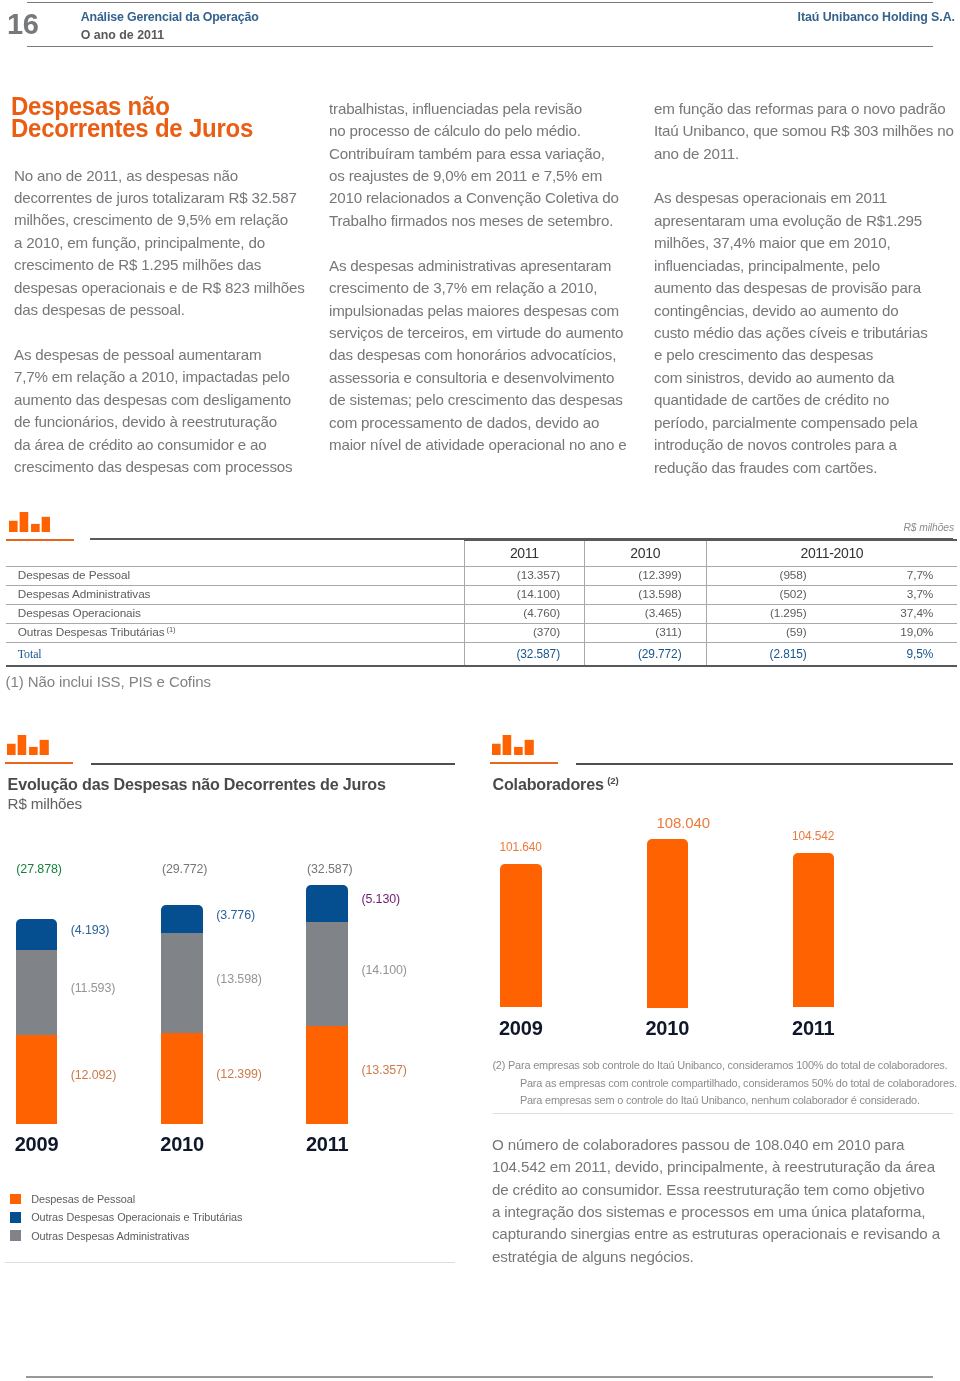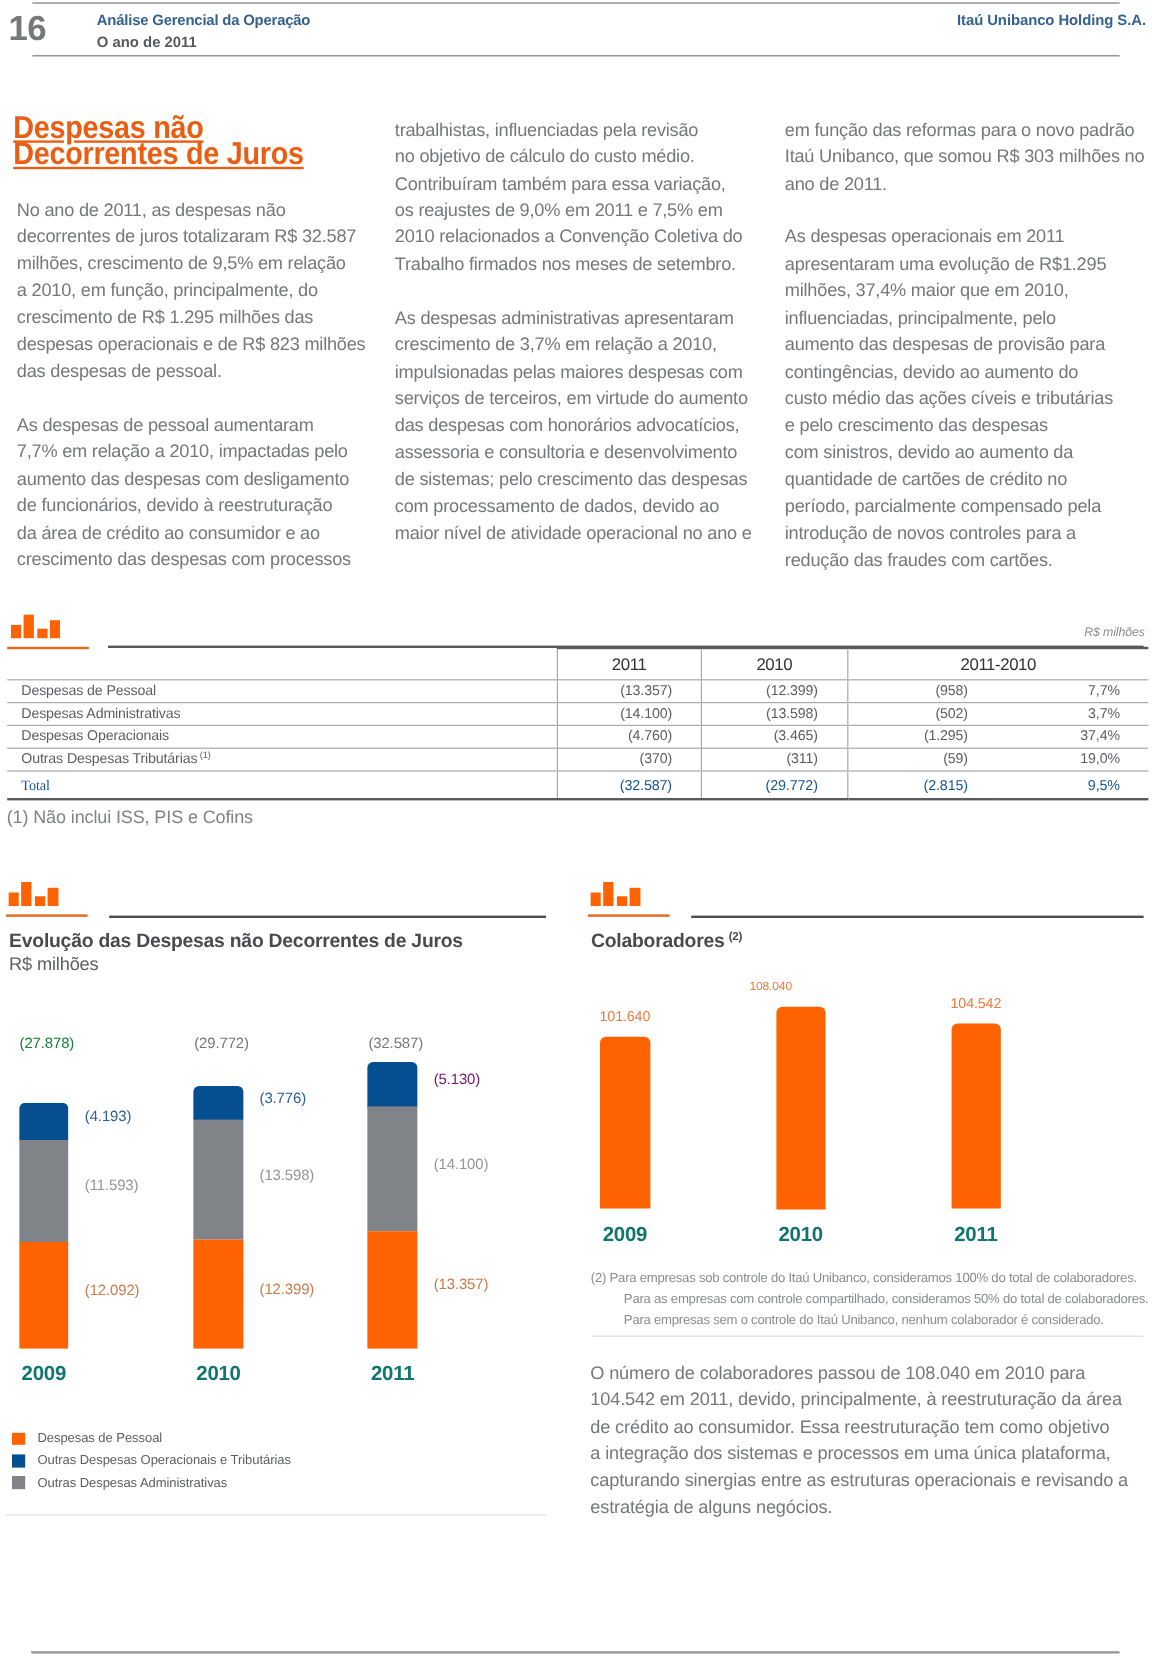--- a/index.html
+++ b/index.html
@@ -8,21 +8,21 @@
   .abs{position:absolute;}
   
   #hdr-rule-top{left:27px;top:2px;width:906px;height:1px;background:#7b7b7b;}
   #hdr-rule-bot{left:27px;top:46px;width:906px;height:1px;background:#7b7b7b;}
   #page-num{left:7px;top:8.4px;font-size:29px;font-weight:bold;color:#77787b;letter-spacing:-0.4px;}
   #hdr-title{left:80.7px;top:9.9px;font-size:12.4px;font-weight:bold;color:#35618f;letter-spacing:-0.16px;white-space:nowrap;}
   #hdr-sub{left:80.7px;top:27.8px;font-size:12.4px;font-weight:bold;color:#58595b;letter-spacing:0px;white-space:nowrap;}
   #hdr-company{left:797.5px;top:9.9px;font-size:12.4px;font-weight:bold;color:#35618f;letter-spacing:-0.06px;white-space:nowrap;}
 
   
-  #heading{left:11px;top:95.7px;font-size:26.5px;font-weight:bold;color:#ea5e14;line-height:21.9px;letter-spacing:-0.25px;text-decoration:underline;}
+  #heading{left:11px;top:95.7px;font-size:26.5px;font-weight:bold;color:#ea5e14;line-height:21.9px;letter-spacing:-0.25px;}
   #heading div{transform:scaleX(0.905);transform-origin:left center;white-space:nowrap;}
 
   
   .col{position:absolute;font-size:15.15px;color:#76777a;line-height:22.42px;letter-spacing:-0.12px;}
   .col p{margin:0;white-space:nowrap;}
   .col{letter-spacing:-0.18px;}
   .col .gap{height:22.42px;}
   #col1{left:14px;top:164.6px;width:305px;}
   #col2{left:329px;top:97.8px;width:325px;}
   #col3{left:654px;top:97.8px;width:310px;}
@@ -50,21 +50,21 @@
   .botline{border-bottom:2px solid #58595b;}
   .topheavy{border-top:2px solid #58595b;}
   .sup{font-size:7.6px;position:relative;top:-4px;line-height:0;}
   #tbl-foot{left:5.6px;top:673px;font-size:15px;color:#808285;letter-spacing:-0.1px;}
 
   
   .chart-title{position:absolute;font-size:16.1px;font-weight:bold;color:#4a4a4d;letter-spacing:-0.18px;white-space:nowrap;}
   .chart-sub{position:absolute;font-size:15.2px;color:#5f6063;letter-spacing:-0.15px;white-space:nowrap;}
   .bar{position:absolute;}
   .bar-seg{position:absolute;width:100%;}
-  .cat{position:absolute;font-size:17px;font-weight:bold;color:#0f766e;text-align:center;letter-spacing:-0.2px;line-height:17px;}
+  .cat{position:absolute;font-size:20px;font-weight:bold;color:#0f172a;text-align:center;letter-spacing:-0.2px;line-height:17px;}
   .vlabel{position:absolute;font-size:12.45px;white-space:nowrap;line-height:15.6px;letter-spacing:-0.1px;}
   .legend{position:absolute;font-size:10.85px;color:#5c5d60;letter-spacing:-0.05px;}
   .legend .row{display:flex;align-items:center;height:18.1px;}
   .legend .sw{width:10.3px;height:10.3px;margin-right:10.6px;flex:none;}
   #legend-rule{left:5px;top:1261.5px;width:450px;height:1px;background:#dcdee0;}
 
   
   #fn2{position:absolute;left:492.4px;top:1057px;width:480px;white-space:nowrap;font-size:10.95px;color:#8a8c8e;line-height:17.56px;letter-spacing:-0.2px;}
   #fn2-rule{left:492.5px;top:1113px;width:460px;height:1px;background:#dcdee0;}
   #closing{position:absolute;left:491.9px;top:1133.7px;width:480px;white-space:nowrap;font-size:15.15px;color:#76777a;line-height:22.42px;letter-spacing:-0.12px;}
@@ -96,21 +96,21 @@
     <div class="gap"></div>
     <p>As despesas de pessoal aumentaram</p>
     <p>7,7% em relação a 2010, impactadas pelo</p>
     <p>aumento das despesas com desligamento</p>
     <p>de funcionários, devido à reestruturação</p>
     <p>da área de crédito ao consumidor e ao</p>
     <p>crescimento das despesas com processos</p>
   </div>
 <div class="col" id="col2">
     <p>trabalhistas, influenciadas pela revisão</p>
-    <p>no objetivo de cálculo do custo médio.</p>
+    <p>no processo de cálculo do pelo médio.</p>
     <p>Contribuíram também para essa variação,</p>
     <p>os reajustes de 9,0% em 2011 e 7,5% em</p>
     <p>2010 relacionados a Convenção Coletiva do</p>
     <p>Trabalho firmados nos meses de setembro.</p>
     <div class="gap"></div>
     <p>As despesas administrativas apresentaram</p>
     <p>crescimento de 3,7% em relação a 2010,</p>
     <p>impulsionadas pelas maiores despesas com</p>
     <p>serviços de terceiros, em virtude do aumento</p>
     <p>das despesas com honorários advocatícios,</p>
@@ -279,21 +279,21 @@
   <div class="uline" style="left:-2.1px;top:26.8px;width:67.7px;height:2.4px;"></div>
 </div>
 
 <div class="abs" style="left:576.3px;top:763.3px;width:377px;height:2px;background:#4d4e50;"></div>
 <div class="chart-title" style="left:492.5px;top:774.5px;"><span>Colaboradores</span><span class="sup" style="font-size:9.7px;top:-5.5px;margin-left:3.5px;">(2)</span></div>
 <div class="abs" id="chart2" style="left:480px;top:830px;width:480px;height:210px;">
     <div class="bar" style="left: 20px; top: 34.0006px; width: 41.5px; height: 143.499px; background: rgb(255, 98, 0); border-radius: 5px 5px 0px 0px;"></div>
     <div class="vlabel" style="left: -2px; top: 10.2006px; width: 85.5px; text-align: center; color: rgb(236, 122, 60); font-size: 11.9px;">101.640</div>
     <div class="cat" style="left: 0px; top: 190.1px; width: 81.5px;">2009</div>
     <div class="bar" style="left: 166.5px; top: 9px; width: 41.5px; height: 168.5px; background: rgb(255, 98, 0); border-radius: 5px 5px 0px 0px;"></div>
-    <div class="vlabel" style="left: 144.5px; top: -14.8px; width: 85.5px; text-align: left; color: rgb(236, 122, 60); font-size: 10px;">108.040</div>
+    <div class="vlabel" style="left: 144.5px; top: -14.8px; width: 85.5px; text-align: right; color: rgb(236, 122, 60); font-size: 15px;">108.040</div>
     <div class="cat" style="left: 146.5px; top: 190.1px; width: 81.5px;">2010</div>
     <div class="bar" style="left: 312.5px; top: 22.6644px; width: 41.5px; height: 154.836px; background: rgb(255, 98, 0); border-radius: 5px 5px 0px 0px;"></div>
     <div class="vlabel" style="left: 290.5px; top: -1.13562px; width: 85.5px; text-align: center; color: rgb(236, 122, 60); font-size: 11.9px;">104.542</div>
     <div class="cat" style="left: 292.5px; top: 190.1px; width: 81.5px;">2011</div>
   </div>
 
 <div id="fn2">
     <div>(2) Para empresas sob controle do Itaú Unibanco, consideramos 100% do total de colaboradores.</div>
     <div style="padding-left: 27.5px;">Para as empresas com controle compartilhado, consideramos 50% do total de colaboradores.</div>
     <div style="padding-left: 27.5px;">Para empresas sem o controle do Itaú Unibanco, nenhum colaborador é considerado.</div>

